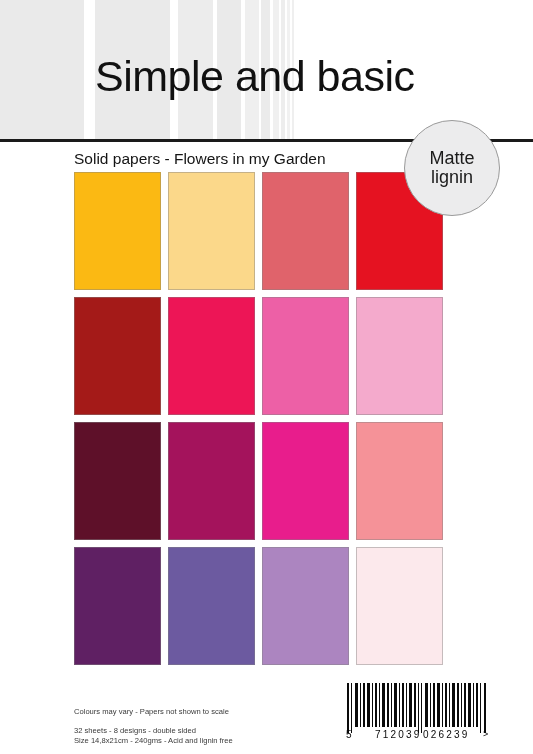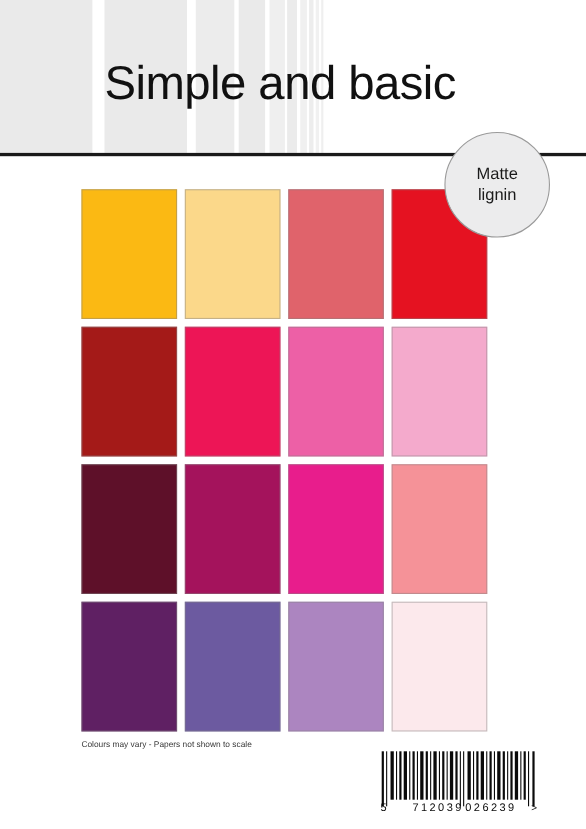--- a/index.html
+++ b/index.html
@@ -72,21 +72,21 @@
     background: #ececed;
     border: 1px solid #9a9a9a;
     box-sizing: border-box;
     z-index: 20;
     display: flex;
     flex-direction: column;
     align-items: center;
     justify-content: center;
   }
   .badge-line {
-    font-size: 15px;
+    font-size: 18px;
     color: #1a1a1a;
     line-height: 19px;
     font-family: "Liberation Sans", sans-serif;
   }
 
   
   .subtitle {
     position: absolute;
     left: 74px;
     top: 150px;
@@ -120,20 +120,21 @@
   }
 
   
   .footer-text {
     position: absolute;
     font-size: 7.6px;
     color: #3a3a3a;
     font-family: "Liberation Sans", sans-serif;
     white-space: nowrap;
     line-height: 10px;
+    margin-top: 35px;
   }
   .fnote   { left: 74px; top: 672px; }
   .fspec   { left: 74px; top: 691px; }
   .fcode   { left: 74px; top: 719px; }
 
   
   .barcode {
     position: absolute;
     left: 345px;
     top: 683px;
@@ -194,20 +195,21 @@
       </div>
     <div class="header-title">Simple and basic</div>
   </div>
   <div class="header-rule"></div>
 
   <div class="badge">
     <div class="badge-line">Matte</div>
     <div class="badge-line">lignin</div>
   </div>
 
+  <div class="subtitle">Solid papers - Flowers in my Garden</div>
 
   <div class="swatch-grid">
       <div class="swatch-row" style="top: 0px;">
         <div class="swatch" style="left: 0px; background: rgb(251, 185, 19);"></div>
         <div class="swatch" style="left: 94px; background: rgb(251, 216, 138);"></div>
         <div class="swatch" style="left: 188px; background: rgb(224, 99, 107);"></div>
         <div class="swatch" style="left: 282px; background: rgb(229, 18, 33);"></div>
       </div>
       <div class="swatch-row" style="top: 125px;">
         <div class="swatch" style="left: 0px; background: rgb(164, 26, 24);"></div>
@@ -223,20 +225,24 @@
       </div>
       <div class="swatch-row" style="top: 375px;">
         <div class="swatch" style="left: 0px; background: rgb(95, 32, 99);"></div>
         <div class="swatch" style="left: 94px; background: rgb(108, 90, 160);"></div>
         <div class="swatch" style="left: 188px; background: rgb(172, 133, 192);"></div>
         <div class="swatch" style="left: 282px; background: rgb(252, 233, 236);"></div>
       </div>
     </div>
 
   <div class="footer-text fnote">Colours may vary - Papers not shown to scale</div>
+  <div class="footer-text fspec">
+    <div>32 sheets - 8 designs - double sided</div>
+    <div>Size 14,8x21cm - 240gms - Acid and lignin free</div>
+  </div>
 
   <div class="barcode">
     <div class="bc-bars">
         <div class="bc-bar guard" style="left: 2px; width: 2px;"></div>
         <div class="bc-bar guard" style="left: 6px; width: 1px;"></div>
         <div class="bc-bar" style="left: 10px; width: 3px;"></div>
         <div class="bc-bar" style="left: 15px; width: 1px;"></div>
         <div class="bc-bar" style="left: 18px; width: 2px;"></div>
         <div class="bc-bar" style="left: 22px; width: 3px;"></div>
         <div class="bc-bar" style="left: 27px; width: 1px;"></div>

